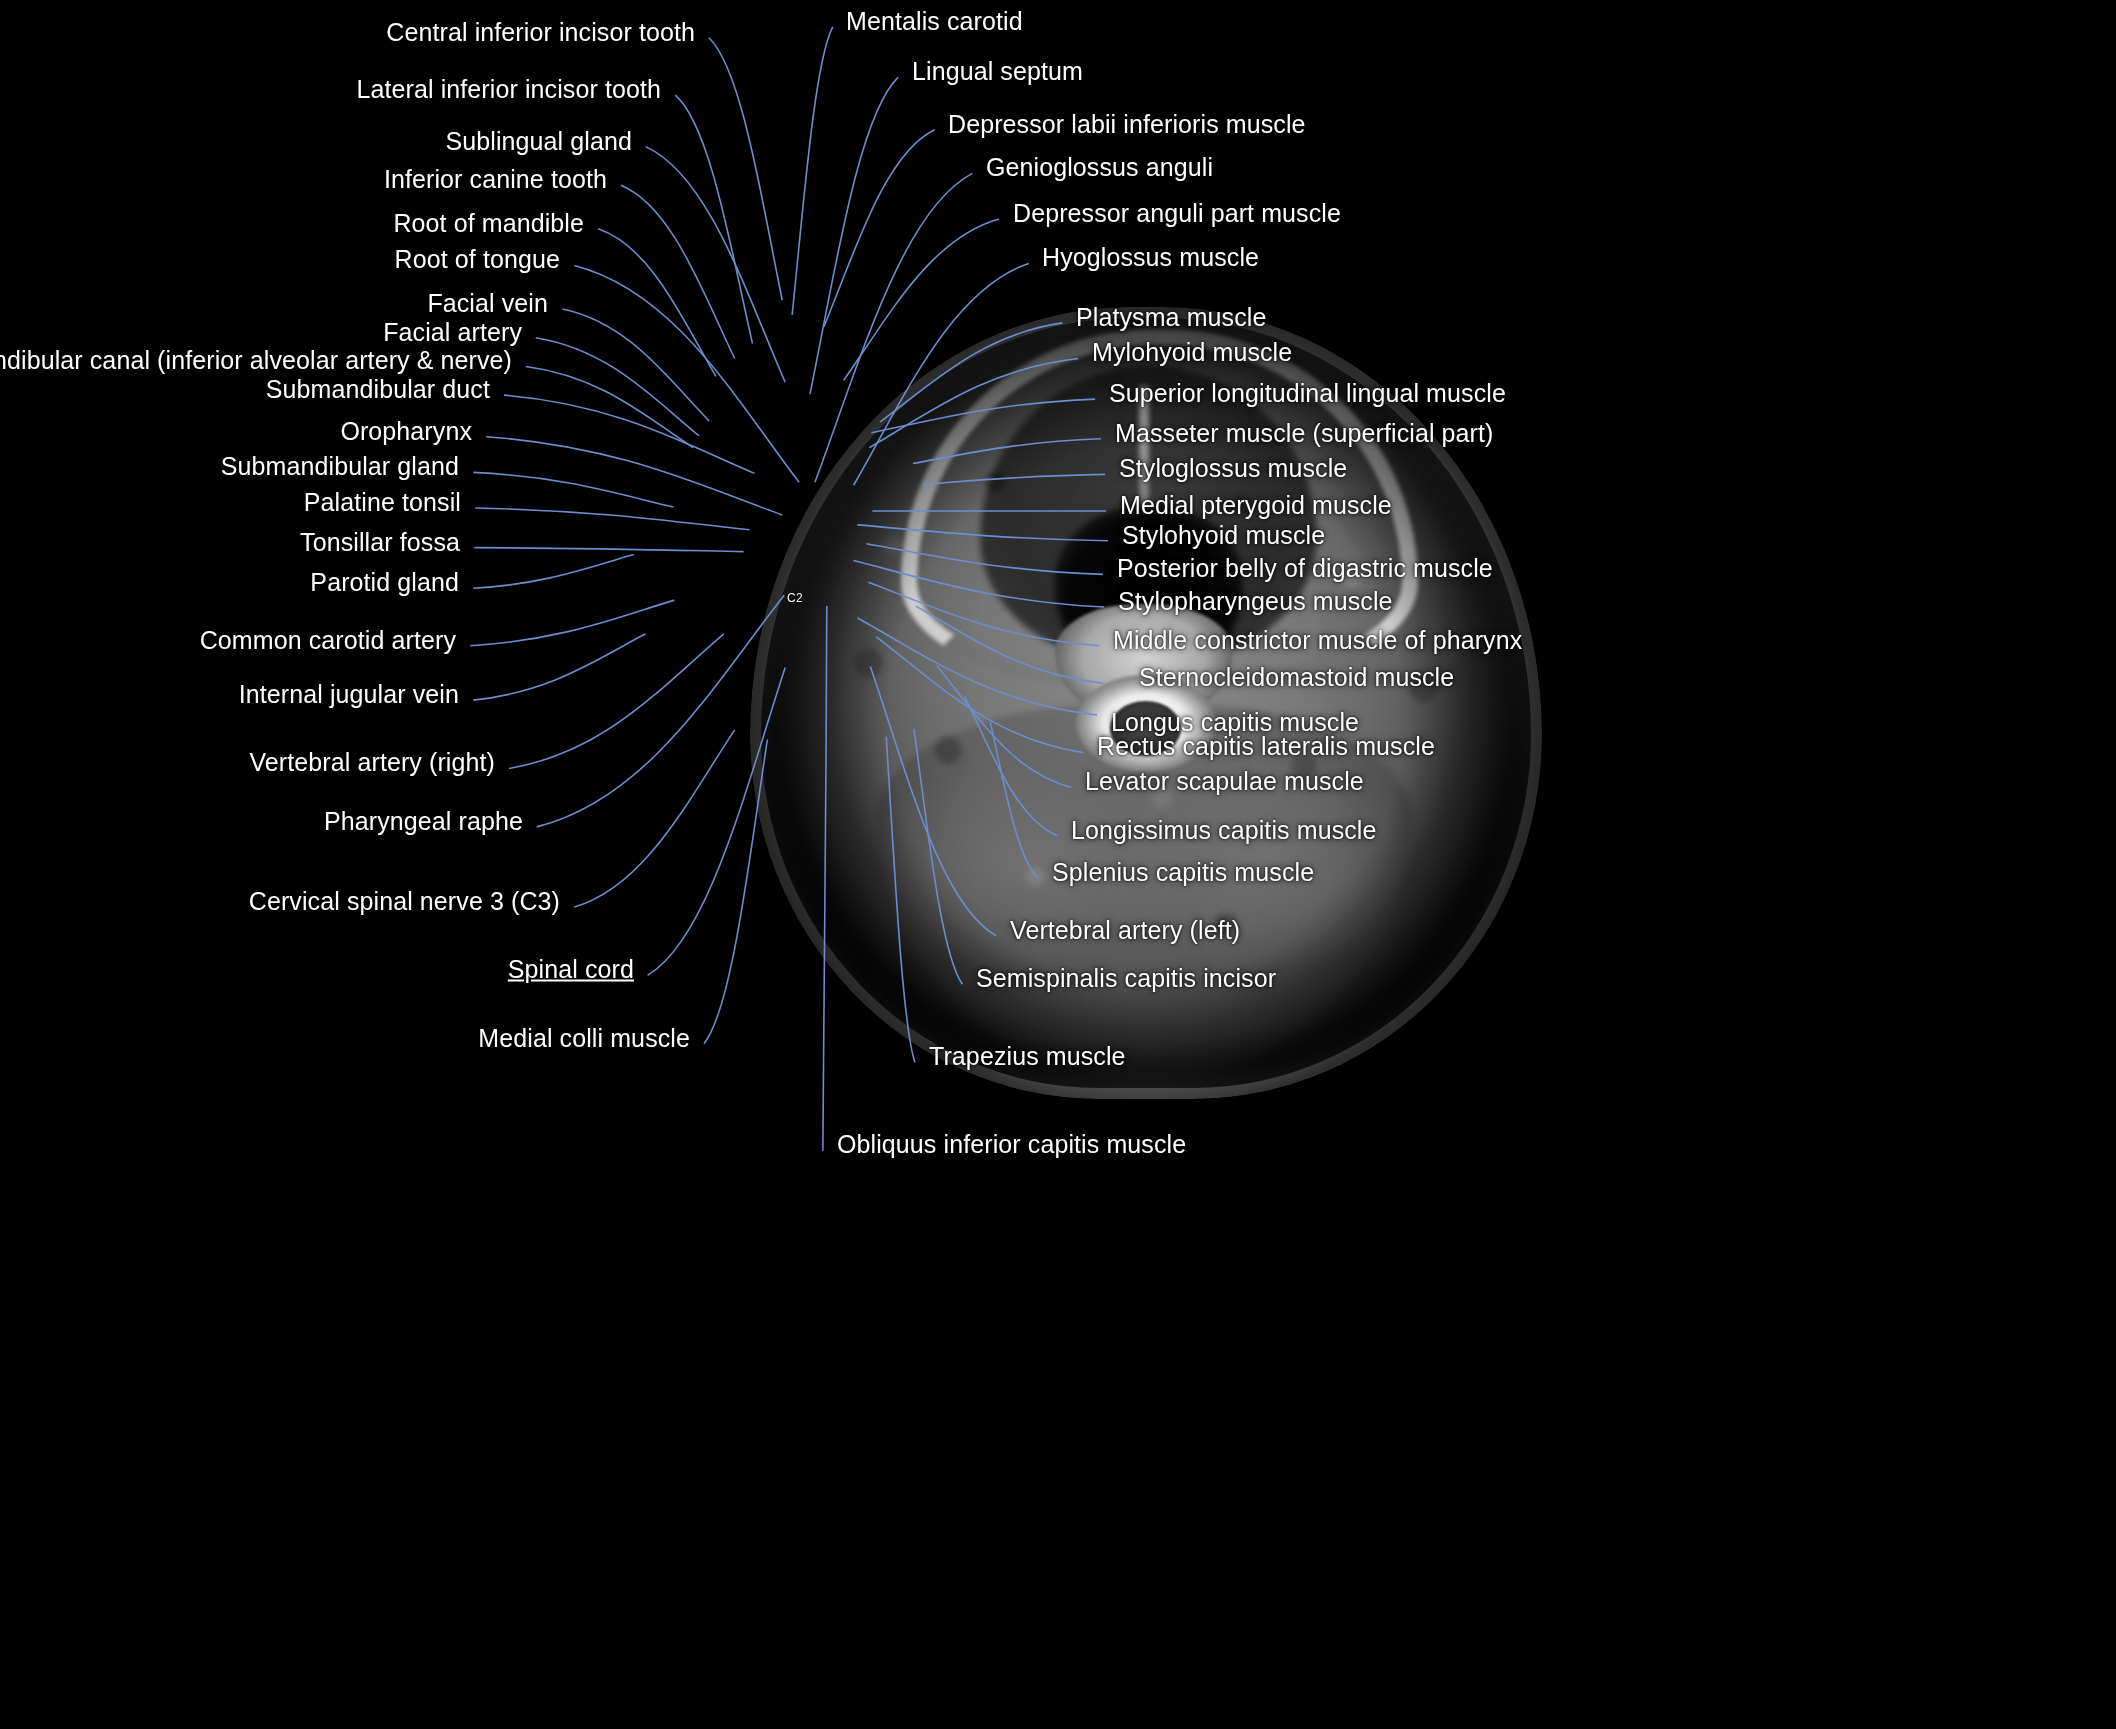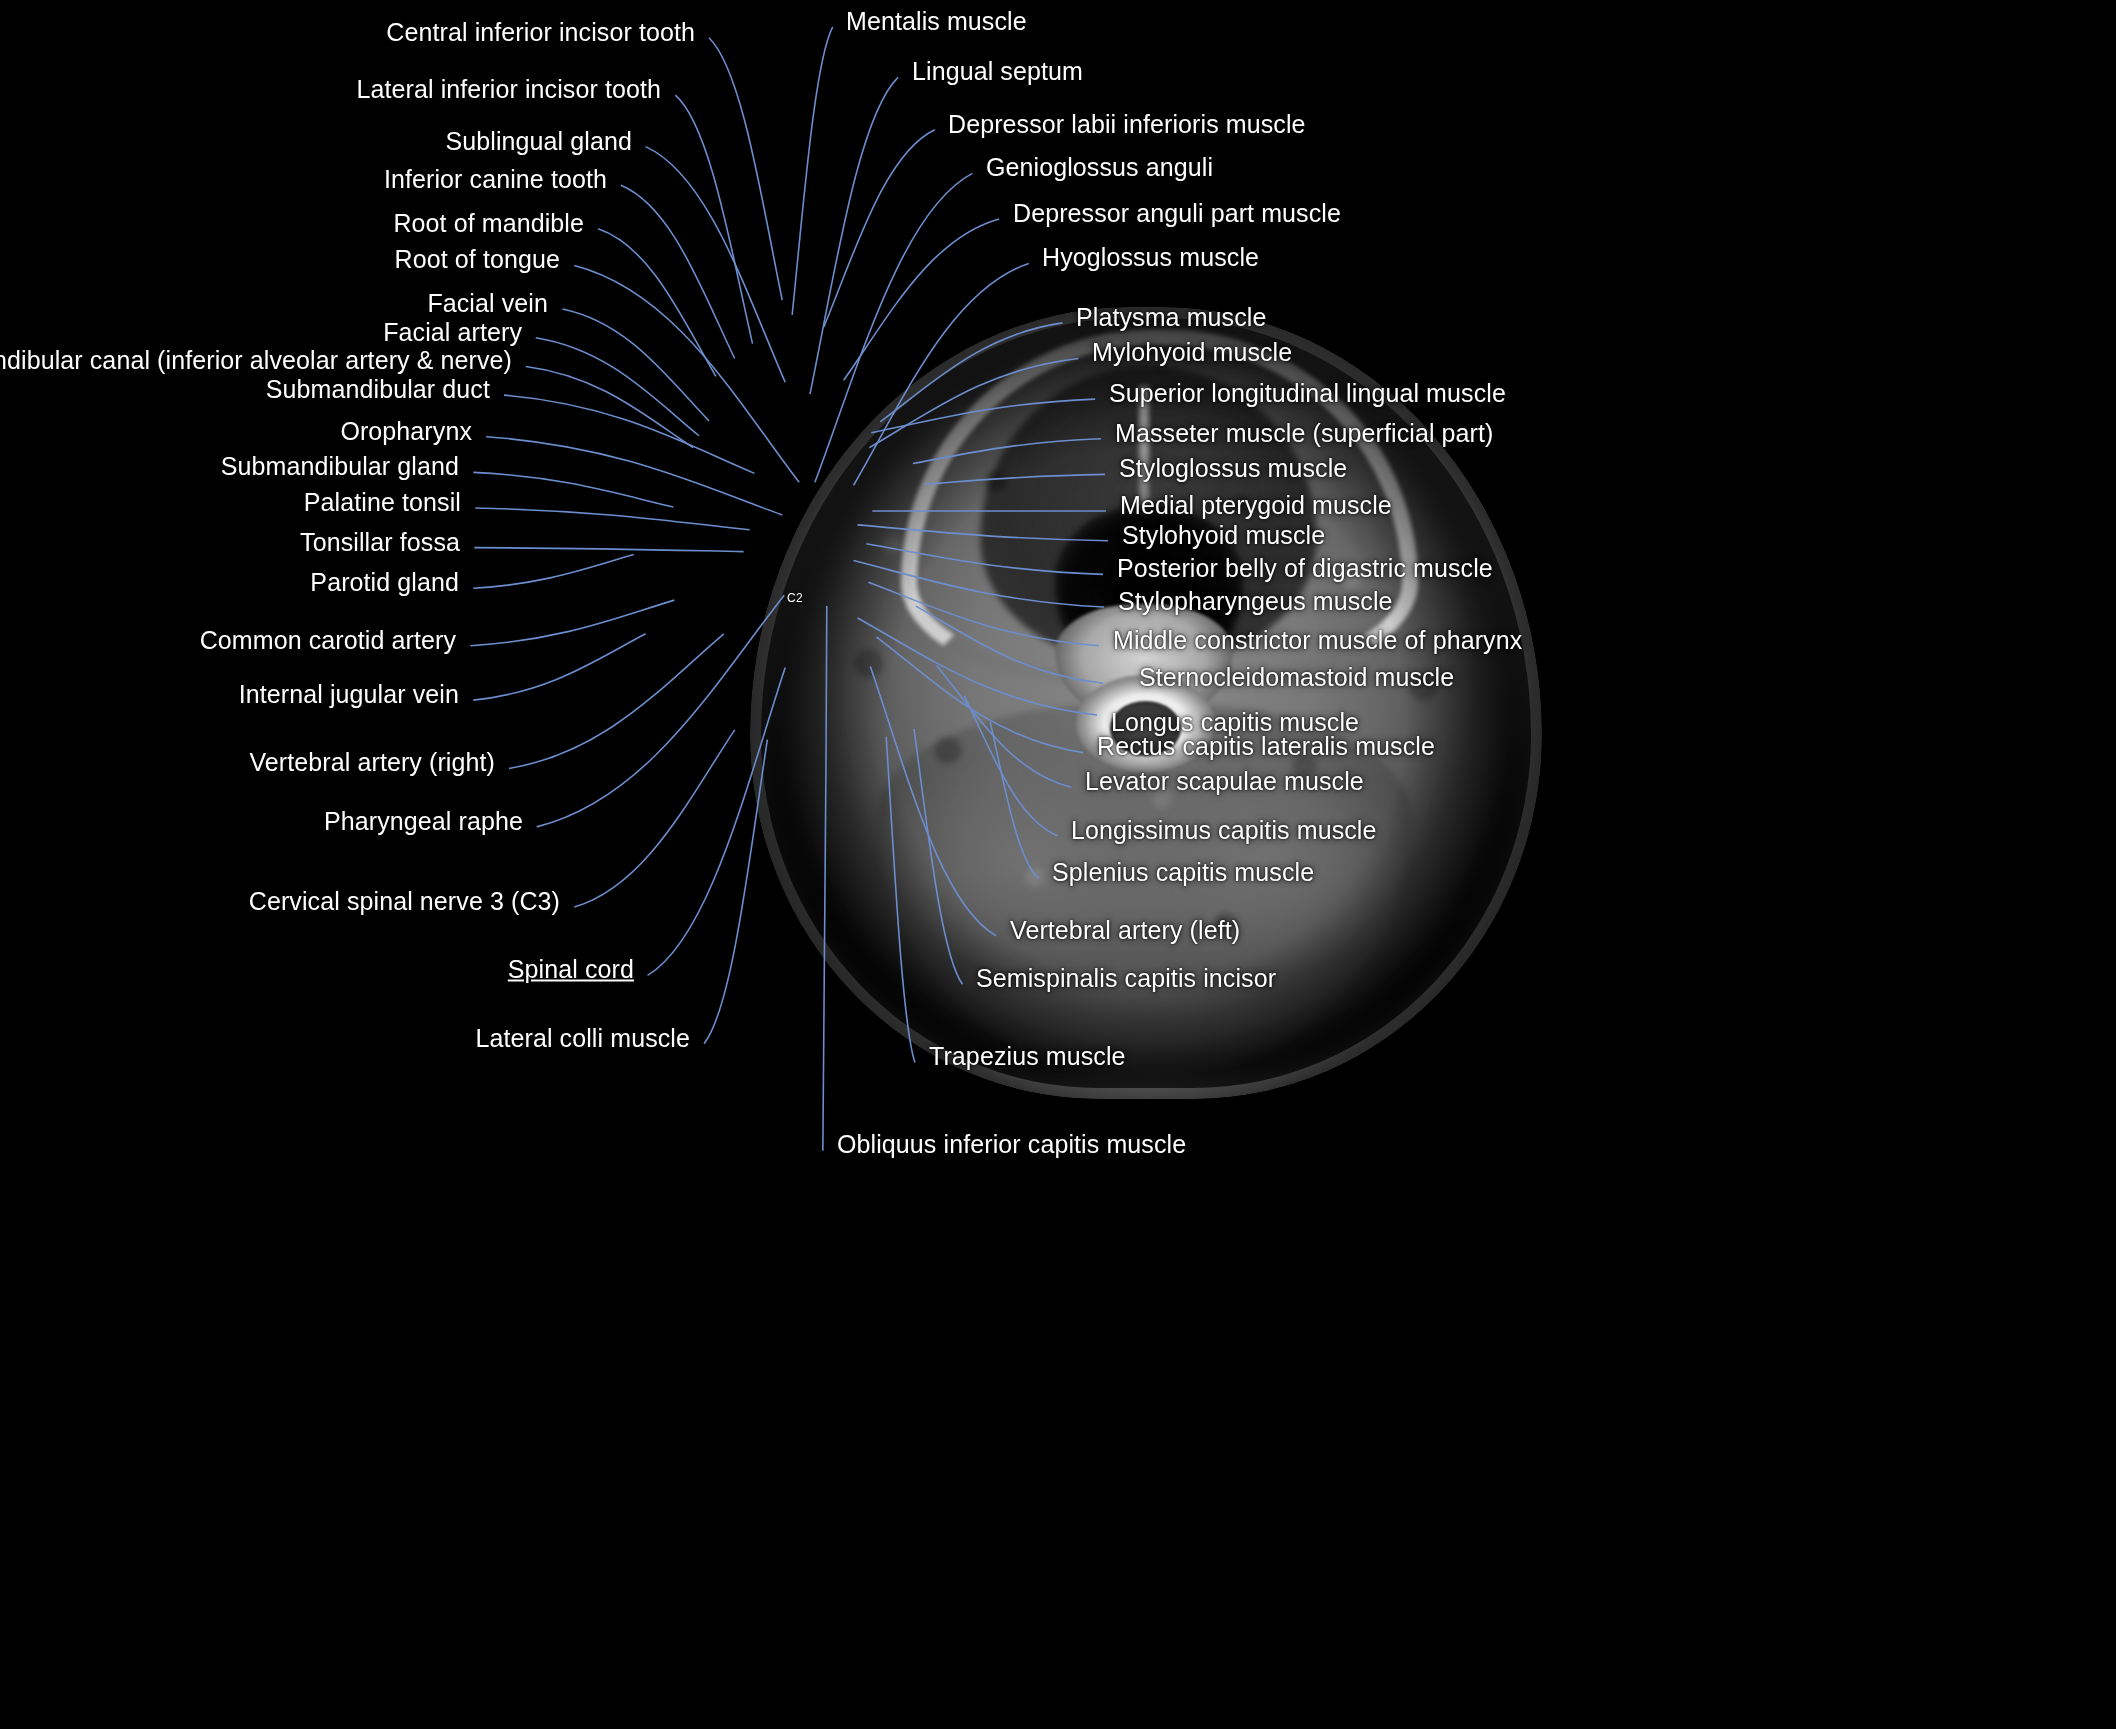--- a/index.html
+++ b/index.html
@@ -225,24 +225,24 @@
       <div class="label r" style="left: 459px; top: 466px;">Submandibular gland</div>
       <div class="label r" style="left: 461px; top: 502px;">Palatine tonsil</div>
       <div class="label r" style="left: 460px; top: 542px;">Tonsillar fossa</div>
       <div class="label r" style="left: 459px; top: 582px;">Parotid gland</div>
       <div class="label r" style="left: 456px; top: 640px;">Common carotid artery</div>
       <div class="label r" style="left: 459px; top: 694px;">Internal jugular vein</div>
       <div class="label r" style="left: 495px; top: 762px;">Vertebral artery (right)</div>
       <div class="label r" style="left: 523px; top: 821px;">Pharyngeal raphe</div>
       <div class="label r" style="left: 560px; top: 901px;">Cervical spinal nerve 3 (C3)</div>
       <div class="label r" style="left: 634px; top: 969px; text-decoration: underline;">Spinal cord</div>
-      <div class="label r" style="left: 690px; top: 1038px;">Lateral colli muscle</div>
+      <div class="label r" style="left: 690px; top: 1038px;">Medial colli muscle</div>
     </div>
   <div id="right-labels">
-      <div class="label l" style="left: 846px; top: 21px;">Mentalis muscle</div>
+      <div class="label l" style="left: 846px; top: 21px;">Mentalis carotid</div>
       <div class="label l" style="left: 912px; top: 71px;">Lingual septum</div>
       <div class="label l" style="left: 948px; top: 124px;">Depressor labii inferioris muscle</div>
       <div class="label l" style="left: 986px; top: 167px;">Genioglossus anguli</div>
       <div class="label l" style="left: 1013px; top: 213px;">Depressor anguli part muscle</div>
       <div class="label l" style="left: 1042px; top: 257px;">Hyoglossus muscle</div>
       <div class="label l" style="left: 1076px; top: 317px;">Platysma muscle</div>
       <div class="label l" style="left: 1092px; top: 352px;">Mylohyoid muscle</div>
       <div class="label l" style="left: 1109px; top: 393px;">Superior longitudinal lingual muscle</div>
       <div class="label l" style="left: 1115px; top: 433px;">Masseter muscle (superficial part)</div>
       <div class="label l" style="left: 1119px; top: 468px;">Styloglossus muscle</div>

